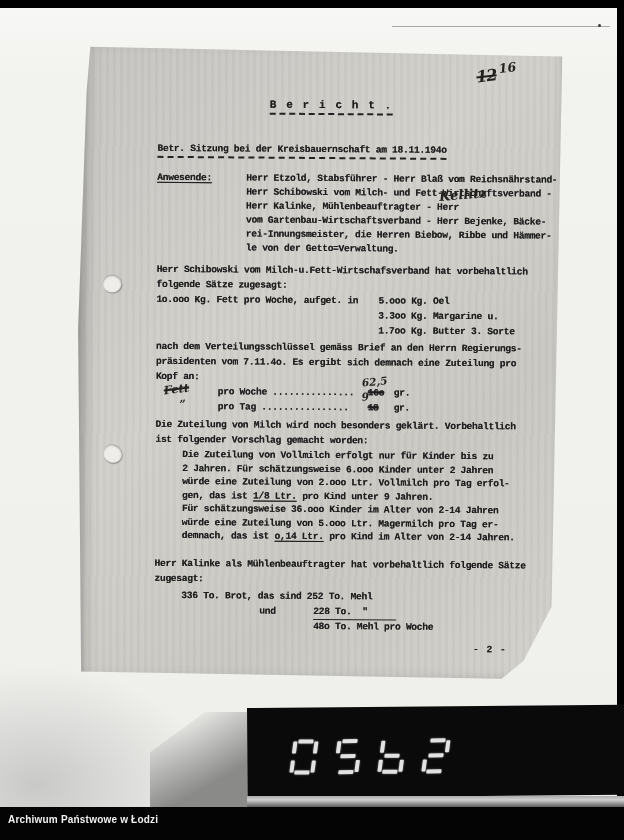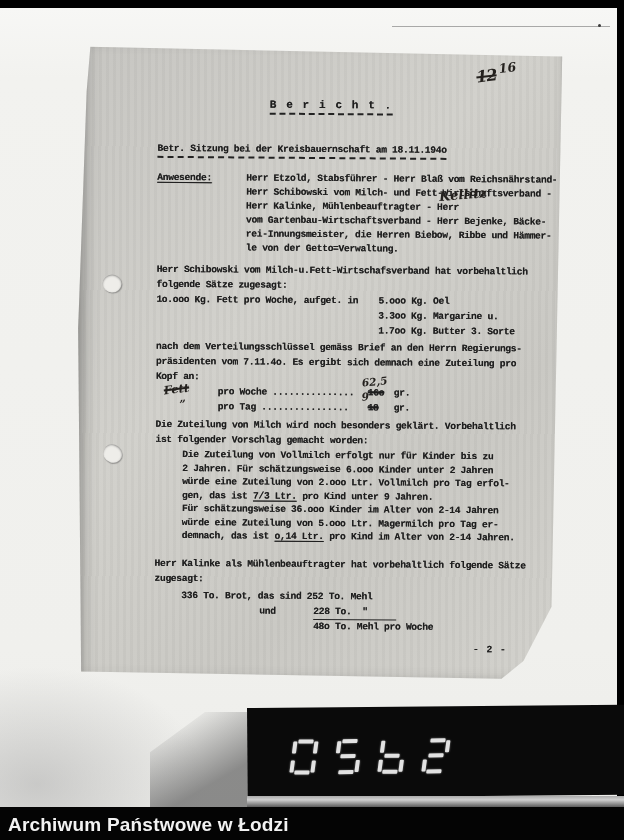--- a/index.html
+++ b/index.html
@@ -90,21 +90,21 @@
   .sg-g{left:5px;top:15px;width:15px;height:4px;}
   .sg-d{left:5px;bottom:0;width:15px;height:4px;}
   .sg-f{left:0;top:2px;width:4px;height:12px;}
   .sg-b{right:0;top:2px;width:4px;height:12px;}
   .sg-e{left:0;bottom:2px;width:4px;height:12px;}
   .sg-c{right:0;bottom:2px;width:4px;height:12px;}
   .counter-bar{position:absolute;left:247px;top:796px;width:377px;height:11px;
     background:linear-gradient(180deg,#ababab,#d0d0d0 35%,#5c5c5c);}
   
   .footer{position:absolute;left:0;top:807px;width:624px;height:33px;background:#040404;}
-  .footer-label{position:absolute;left:8px;top:7px;color:#f2f2f2;font-size:19px;
+  .footer-label{position:absolute;left:8px;top:7px;color:#f2f2f2;font-size:10px;
     font-weight:bold;letter-spacing:.2px;}
 </style>
 </head>
 <body>
 
 <div class="stage">
 
   <div class="backing">
     <div class="scratch-line"></div>
     <div class="scratch-dot"></div>
@@ -179,21 +179,21 @@
       </div>
 
       <div class="milk-para">
           <div class="tline">Die Zuteilung von Milch wird noch besonders geklärt. Vorbehaltlich</div>
           <div class="tline">ist folgender Vorschlag gemacht worden:</div>
         </div>
       <div class="milk-detail">
           <div class="tline">Die Zuteilung von Vollmilch erfolgt nur für Kinder bis zu</div>
           <div class="tline">2 Jahren. Für schätzungsweise 6.ooo Kinder unter 2 Jahren</div>
           <div class="tline">würde eine Zuteilung von 2.ooo Ltr. Vollmilch pro Tag erfol-</div>
-          <div class="tline"><span>gen, das ist </span><span class="uline">7/3 Ltr.</span><span> pro Kind unter 9 Jahren.</span></div>
+          <div class="tline"><span>gen, das ist </span><span class="uline">1/8 Ltr.</span><span> pro Kind unter 9 Jahren.</span></div>
           <div class="tline">Für schätzungsweise 36.ooo Kinder im Alter von 2-14 Jahren</div>
           <div class="tline">würde eine Zuteilung von 5.ooo Ltr. Magermilch pro Tag er-</div>
           <div class="tline"><span>demnach, das ist </span><span class="uline">o,14 Ltr.</span><span> pro Kind im Alter von 2-14 Jahren.</span></div>
         </div>
 
       <div class="para-kalinke">
           <div class="tline">Herr Kalinke als Mühlenbeauftragter hat vorbehaltlich folgende Sätze</div>
           <div class="tline">zugesagt:</div>
         </div>
 

